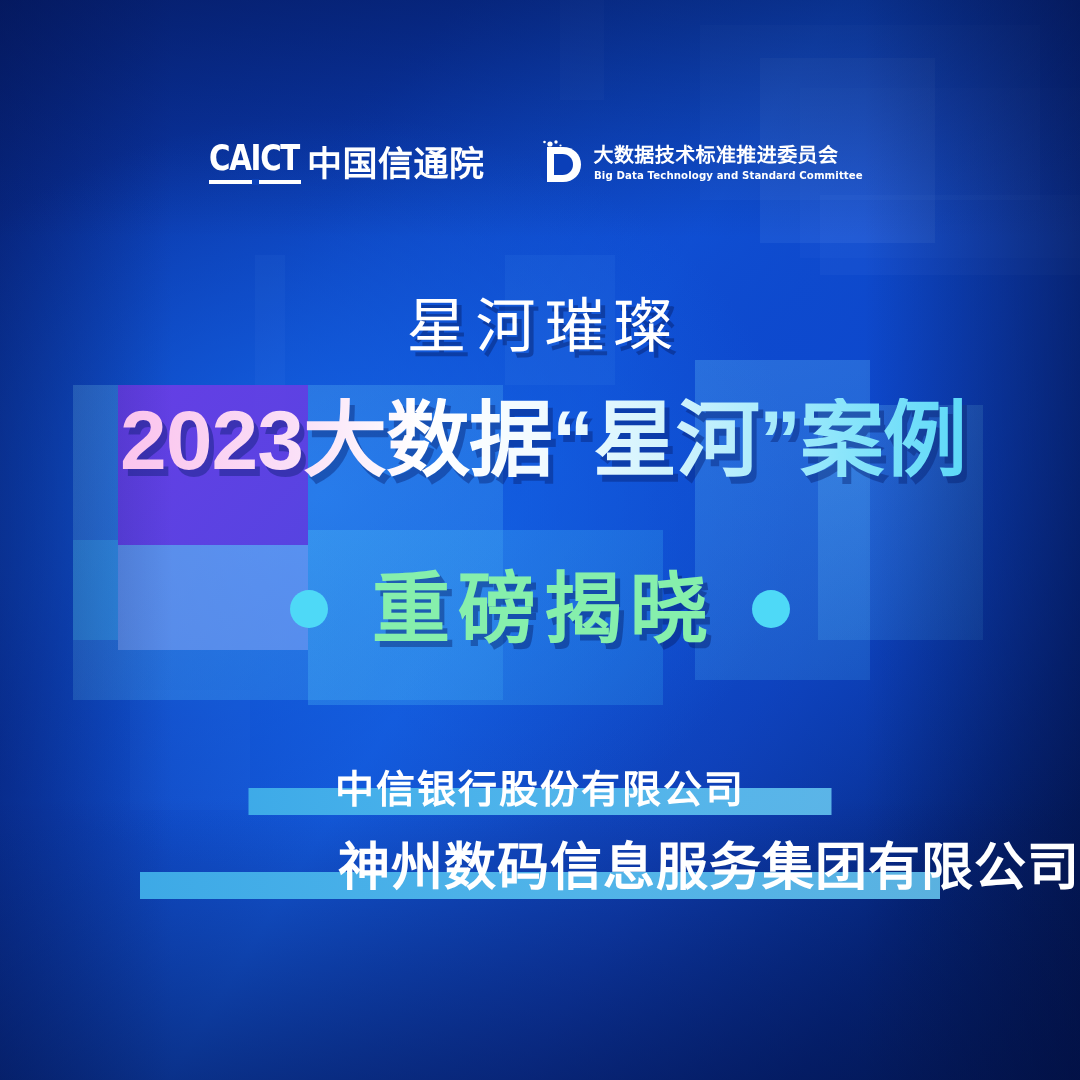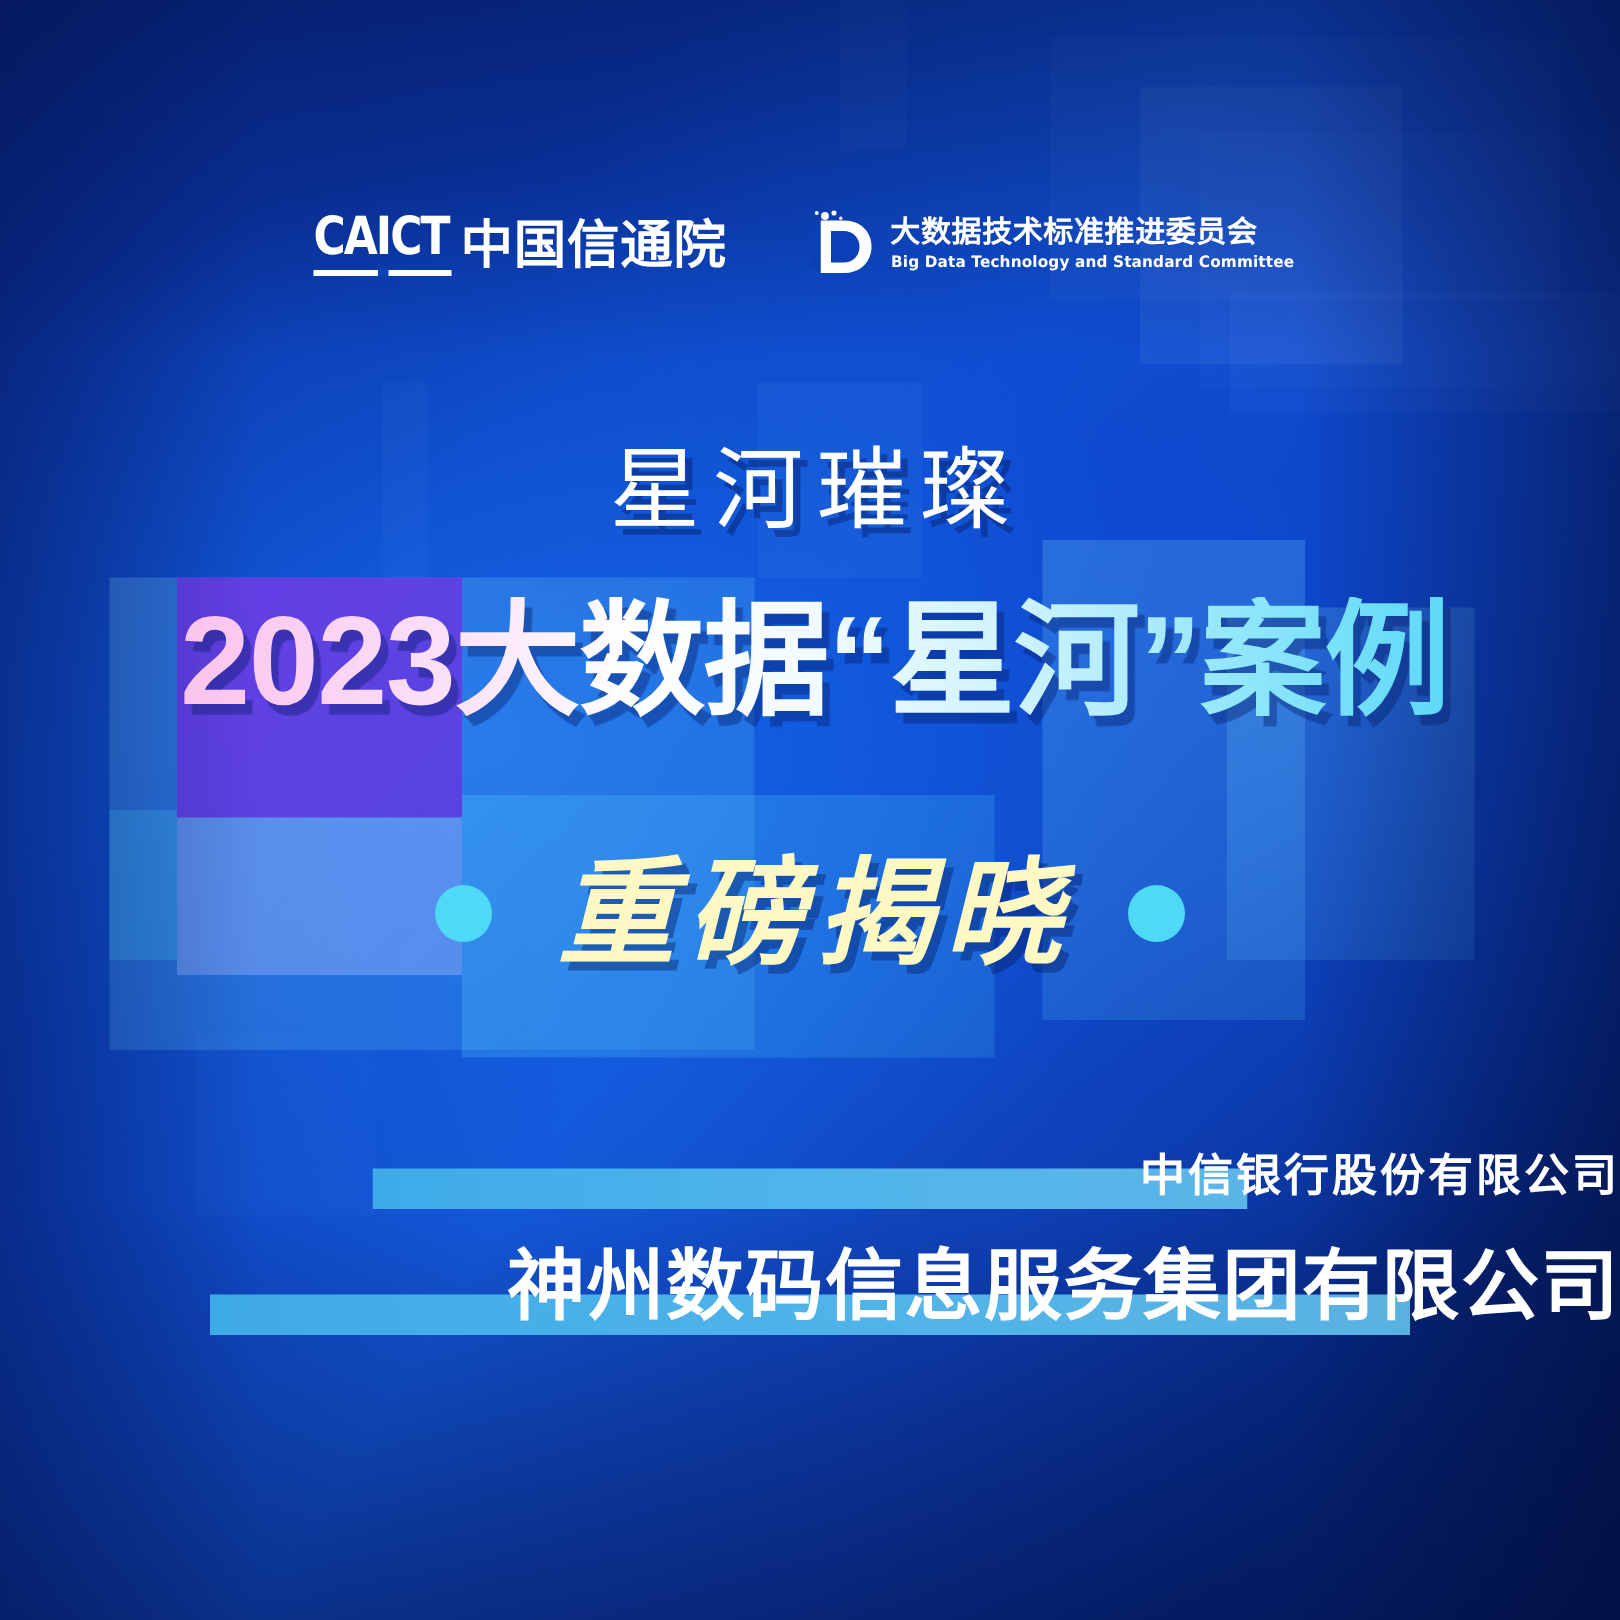--- a/index.html
+++ b/index.html
@@ -190,26 +190,25 @@
   .reveal-dot {
     width: 38px;
     height: 38px;
     border-radius: 50%;
     background: #4ed9f7;
     flex: none;
   }
   .title-3 {
     font-size: 78px;
     font-weight: 700;
-    color: #fef9c3;
+    color: #86efac;
     letter-spacing: 8px;
     line-height: 1;
     text-shadow: 5px 6px 0 rgba(4,26,96,0.40);
     padding-left: 8px;
-    font-style: italic;
   }
 
   
   .winners {
     position: absolute;
     top: 770px;
     left: 0;
     right: 0;
   }
   .winner {
@@ -228,21 +227,21 @@
     bottom: -6px;
     height: 27px;
     background: linear-gradient(90deg, rgba(64,175,233,0.95) 0%, rgba(86,190,238,0.92) 55%, rgba(104,201,242,0.86) 100%);
     z-index: 0;
   }
   .winner .txt {
     position: relative;
     z-index: 1;
     display: inline-block;
   }
-  .winner-1 { font-size: 30px; letter-spacing: 2px; text-align: right; }
+  .winner-1 { font-size: 39px; letter-spacing: 2px; }
   .winner-1 .hl { width: 583px; }
   .winner-2 { font-size: 52px; letter-spacing: 1px; }
   .winner-2 .hl { width: 800px; }
 </style>
 </head>
 <body>
 
 <div id="poster">
 
   <div class="bg-base"></div>

